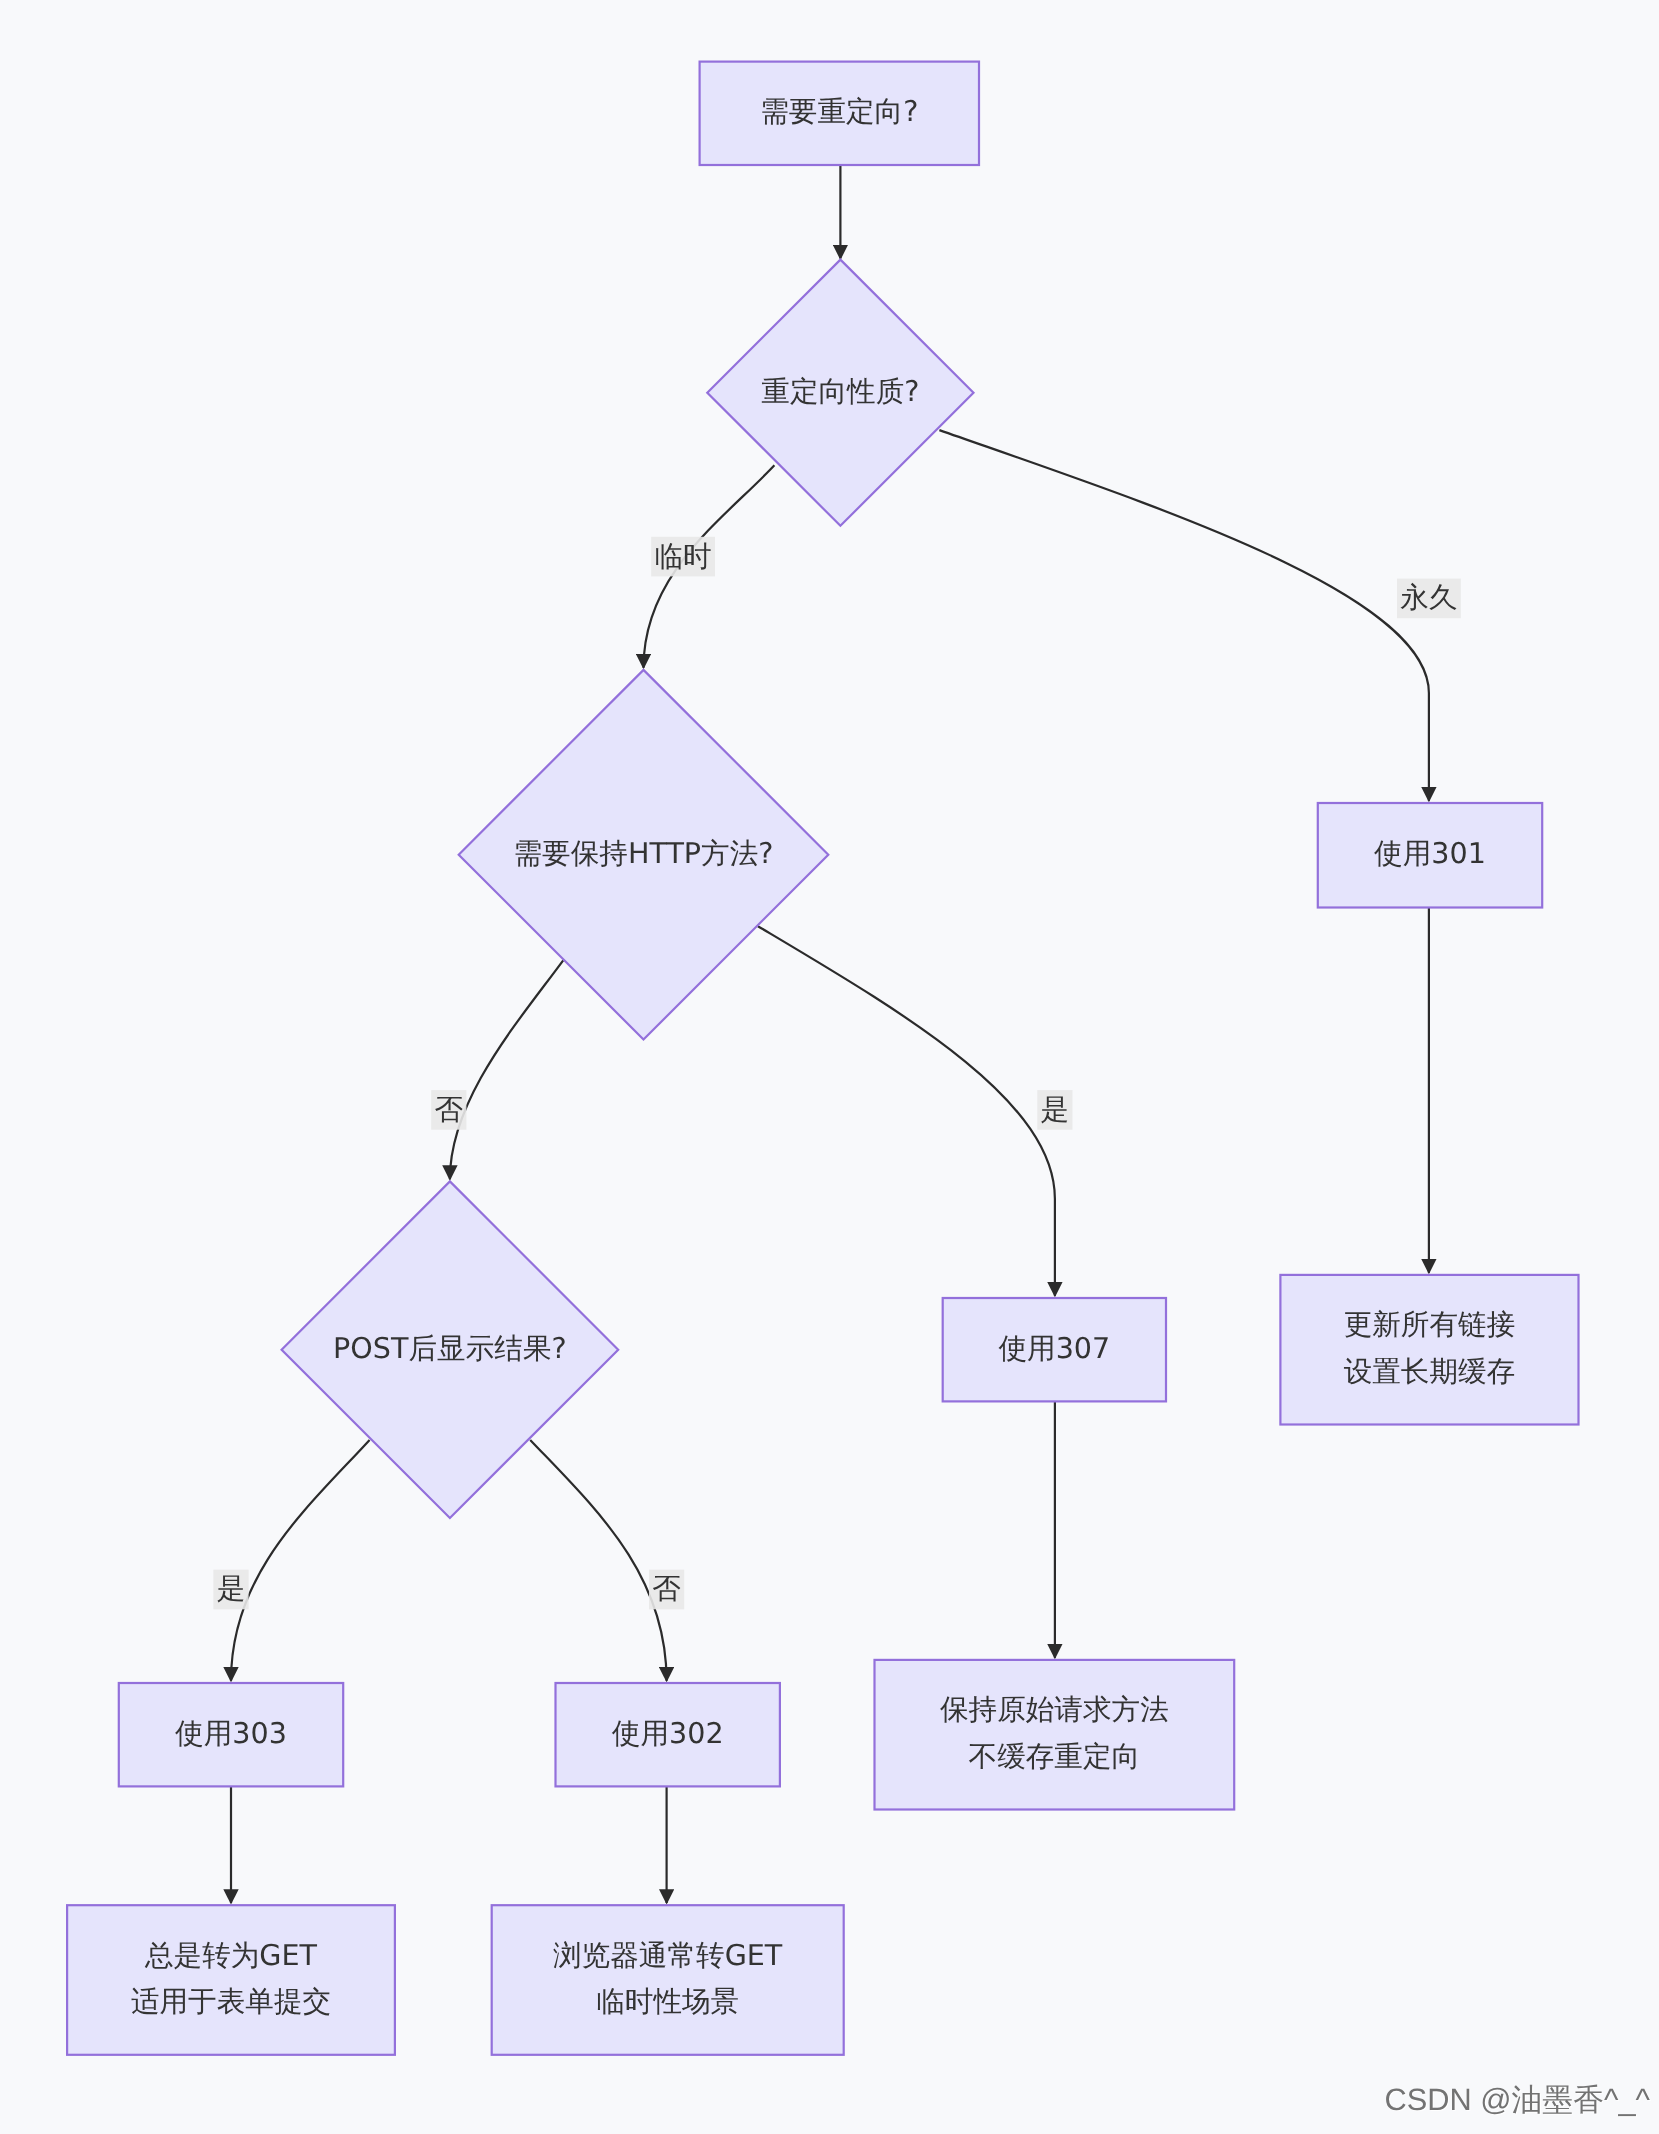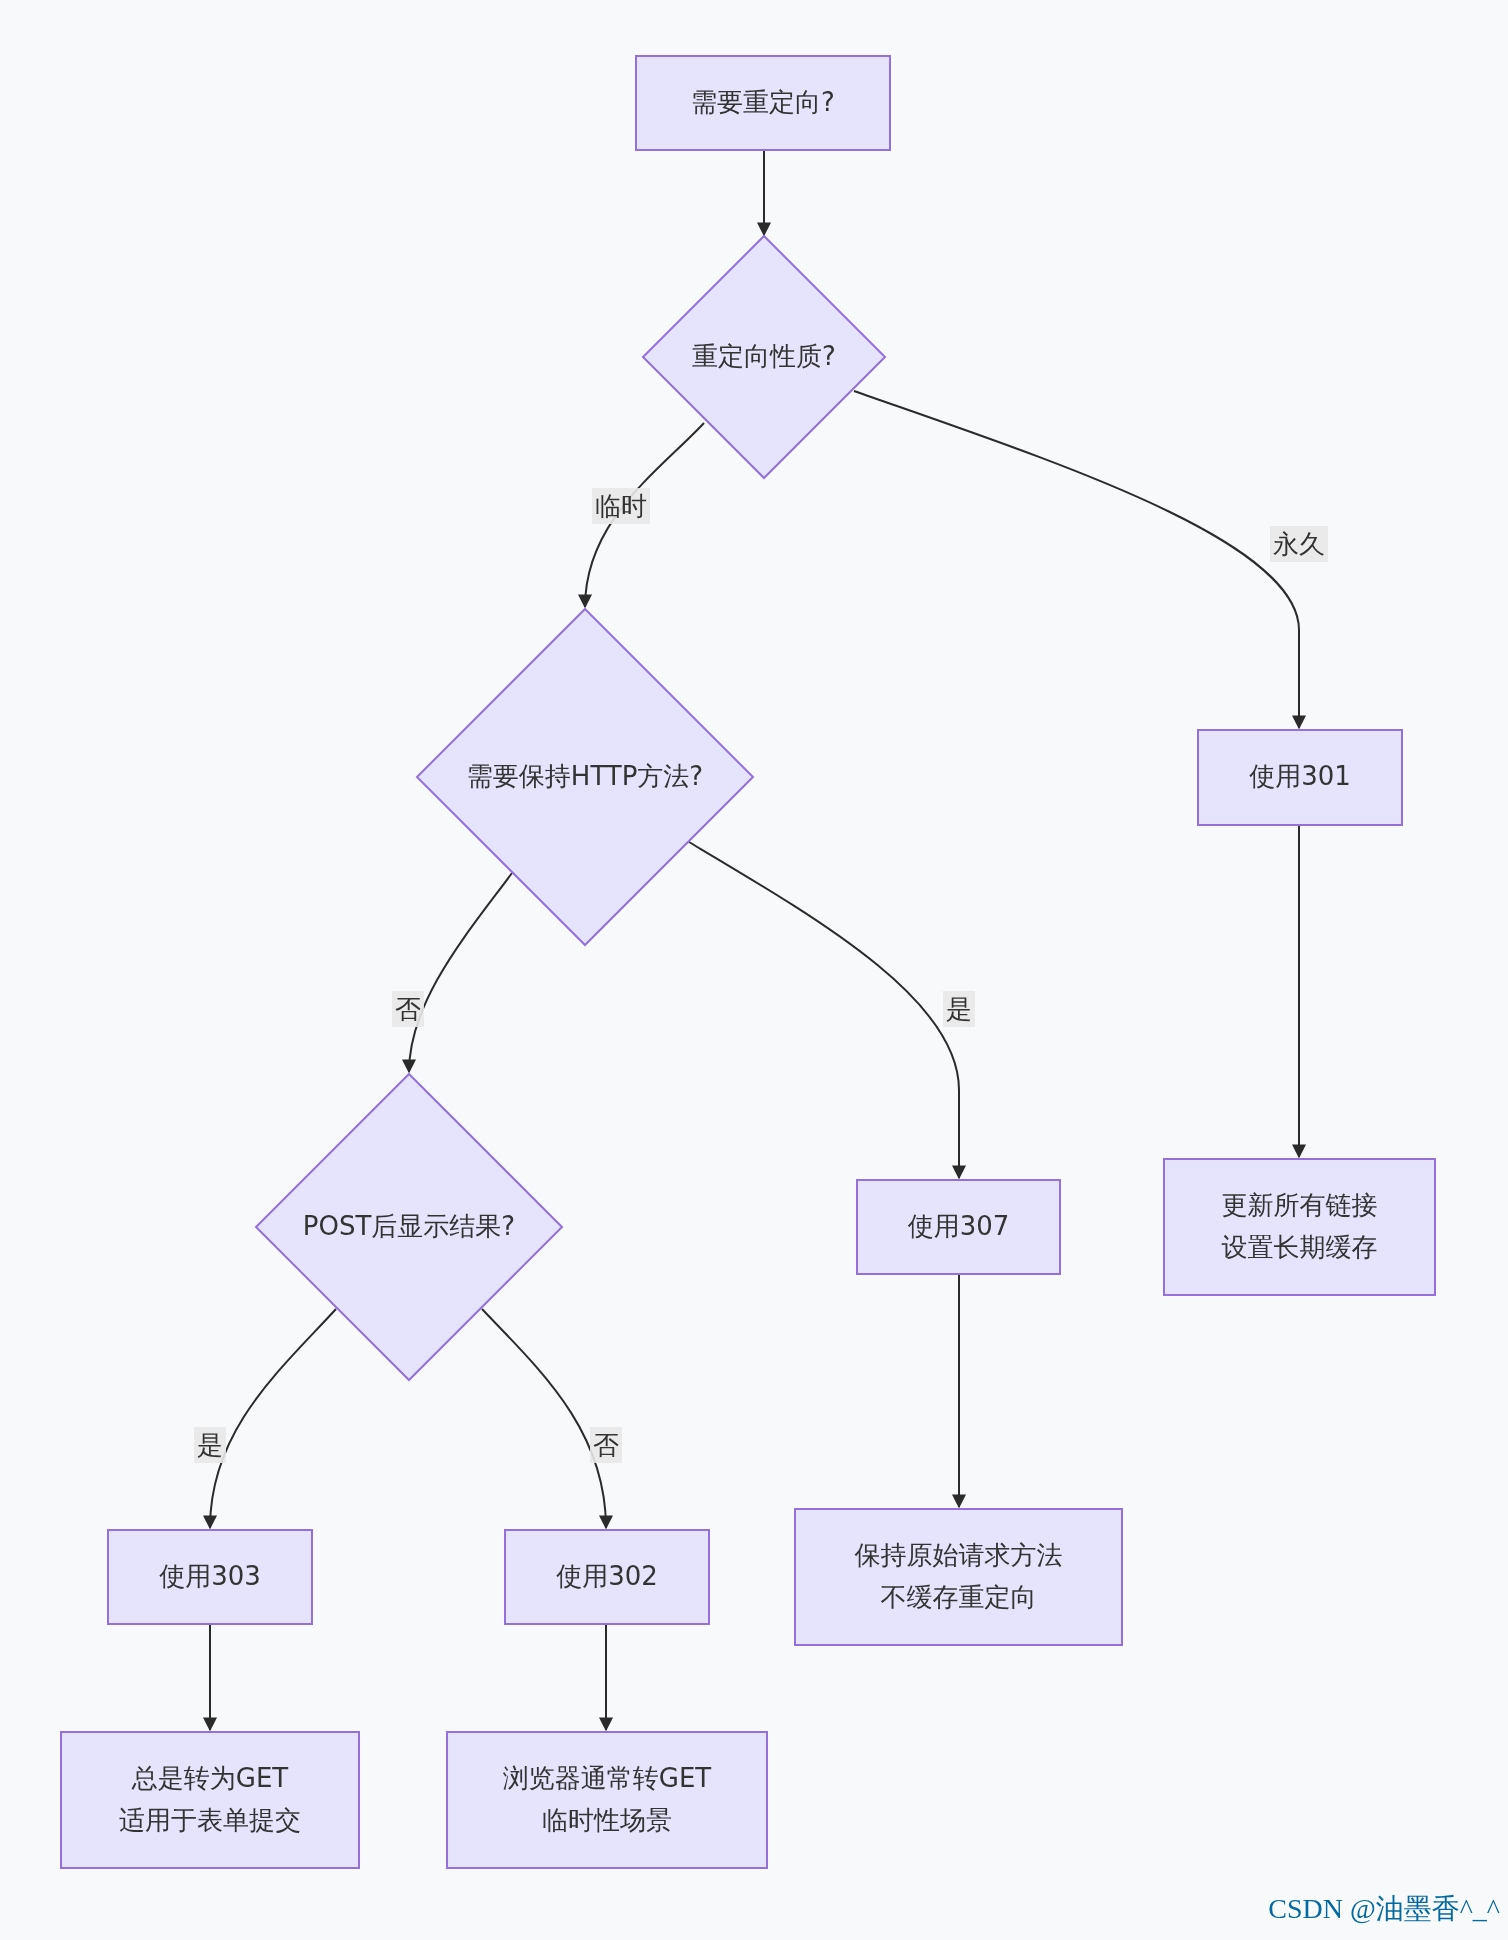--- a/index.html
+++ b/index.html
@@ -5,22 +5,22 @@
   html, body { margin: 0; padding: 0; }
   body { width: 1508px; height: 1940px; background: #f8f9fb; position: relative; overflow: hidden;
          font-family: "DejaVu Sans", "Liberation Sans", sans-serif; }
   svg#flow { position: absolute; left: 0; top: 0; }
   .node-rect { fill: #e5e4fc; stroke: #9370db; stroke-width: 2; }
   .node-diamond { fill: #e5e4fc; stroke: #9370db; stroke-width: 2; }
   .edge { fill: none; stroke: #2b2b2b; stroke-width: 2; }
   .node-text { font-size: 26px; fill: #333; text-anchor: middle; dominant-baseline: middle; }
   .label-bg { fill: #e8e8e8; opacity: 0.9; }
   .label-text { font-size: 26px; fill: #333; text-anchor: middle; dominant-baseline: middle; }
-  .watermark { position: absolute; right: 8px; bottom: 12px; font-size: 28px; color: #0369a1;
-               font-family: Liberation Serif, serif; text-shadow: 1px 1px 1px #fff; text-align: right; }
+  .watermark { position: absolute; right: 8px; bottom: 12px; font-size: 28px; color: #737373;
+               font-family: Liberation Sans, sans-serif; text-shadow: 1px 1px 1px #fff; text-align: right; }
 </style>
 </head>
 <body>
 
 <svg id="flow" width="1508" height="1940" viewBox="0 0 1508 1940">
   <defs>
     <marker id="arrow" viewBox="0 0 10 10" refX="9" refY="5" markerWidth="7" markerHeight="7" orient="auto">
       <path d="M0,0 L10,5 L0,10 z" fill="#2b2b2b"></path>
     </marker>
   </defs>

